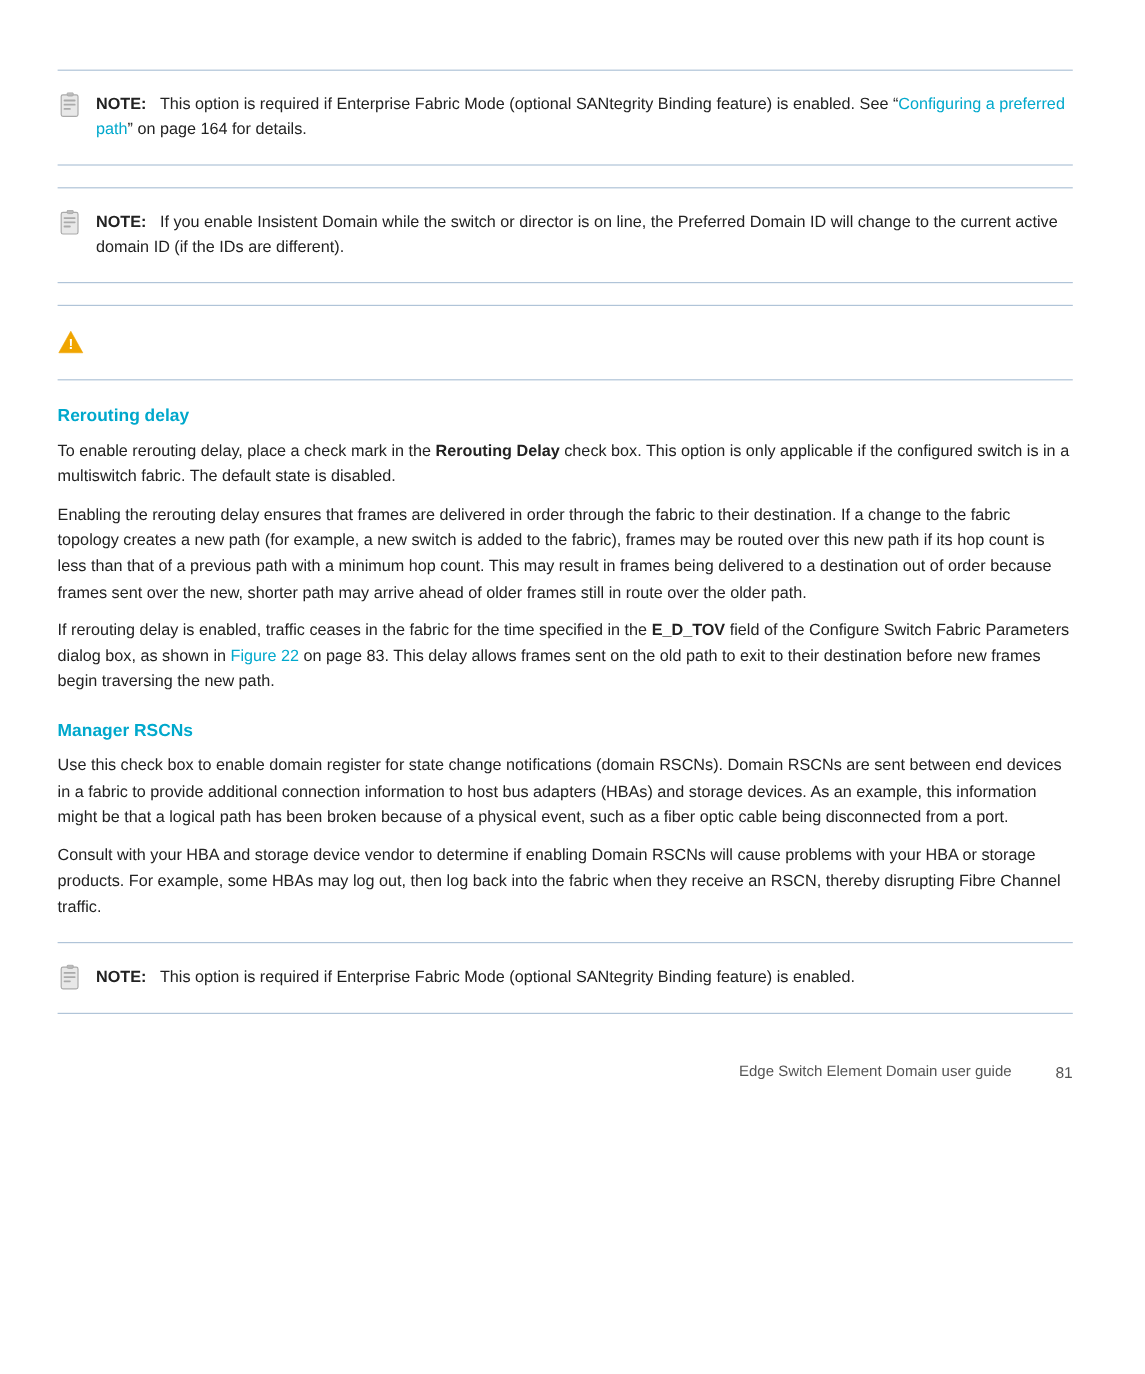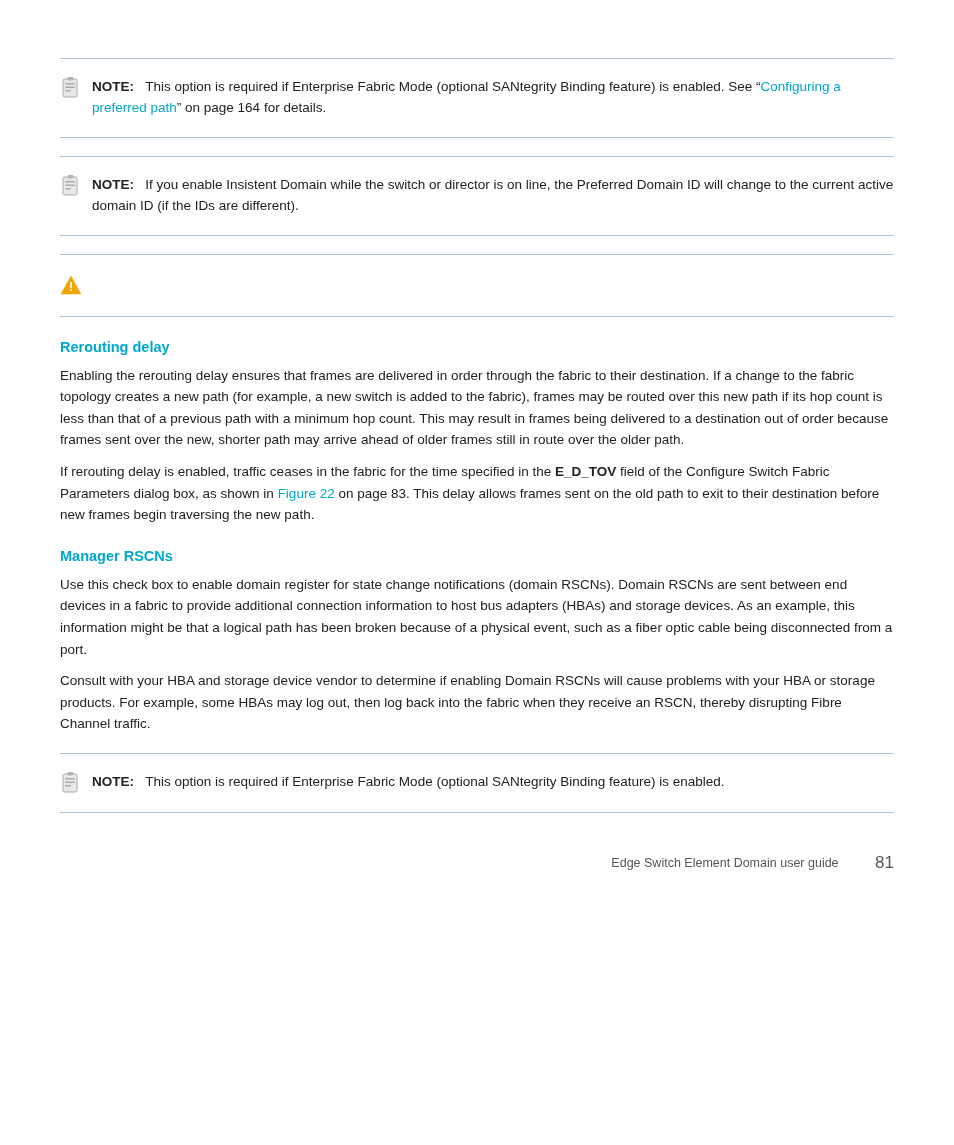--- a/index.html
+++ b/index.html
@@ -6,21 +6,21 @@
     body {
       background: #fff;
       font-family: Arial, Helvetica, sans-serif;
       font-size: 13.5px;
       color: #222;
       width: 954px;
       min-height: 1145px;
       position: relative;
     }
     .page {
-      padding: 40px 60px 60px 60px;
+      padding: 40px 60px 60px 48px;
       max-width: 954px;
     }
     .divider {
       border: none;
       border-top: 1px solid #b0c4d8;
       margin: 18px 0;
     }
     .note-block {
       display: flex;
       align-items: flex-start;
@@ -122,20 +122,23 @@
         <polygon points="11,1 21,19 1,19" fill="#f0a500" stroke="#f0a500" stroke-width="0.5"></polygon>
         <text x="11" y="16" text-anchor="middle" font-size="12" font-weight="bold" fill="white">!</text>
       </svg>
     </div>
   </div>
 
   <hr class="divider">
 
   <h2 class="section-heading">Rerouting delay</h2>
 
+  <p class="body-para">
+    <span>To enable rerouting delay, place a check mark in the </span><span class="bold-term">Rerouting Delay</span><span> check box. This option is only applicable if the configured switch is in a multiswitch fabric. The default state is disabled.</span>
+  </p>
 
   <p class="body-para">Enabling the rerouting delay ensures that frames are delivered in order through the fabric to their destination. If a change to the fabric topology creates a new path (for example, a new switch is added to the fabric), frames may be routed over this new path if its hop count is less than that of a previous path with a minimum hop count. This may result in frames being delivered to a destination out of order because frames sent over the new, shorter path may arrive ahead of older frames still in route over the older path.</p>
 
   <p class="body-para">
     <span>If rerouting delay is enabled, traffic ceases in the fabric for the time specified in the </span><span class="bold-term">E_D_TOV</span><span> field of the Configure Switch Fabric Parameters dialog box, as shown in </span><a class="cyan-link">Figure 22</a><span> on page 83. This delay allows frames sent on the old path to exit to their destination before new frames begin traversing the new path.</span>
   </p>
 
   <h2 class="section-heading">Manager RSCNs</h2>
 
   <p class="body-para">Use this check box to enable domain register for state change notifications (domain RSCNs). Domain RSCNs are sent between end devices in a fabric to provide additional connection information to host bus adapters (HBAs) and storage devices. As an example, this information might be that a logical path has been broken because of a physical event, such as a fiber optic cable being disconnected from a port.</p>
@@ -158,16 +161,16 @@
       <span class="note-label">NOTE:</span>
       &nbsp;&nbsp;<span>This option is required if Enterprise Fabric Mode (optional SANtegrity Binding feature) is enabled.</span>
     </p>
   </div>
 
   <hr class="divider">
 
   <div style="margin-top: 40px; display: flex; justify-content: flex-end; align-items: center;">
     <span style="font-size:12.5px; color:#555;">Edge Switch Element Domain user guide</span>
     <span style="margin: 0 12px; color:#555; font-size:12.5px;">　</span>
-    <span style="font-size:17px; color:#555;">81</span>
+    <span style="font-size:13px; color:#555;">81</span>
   </div>
 
 </div>
 
 </body></html>

